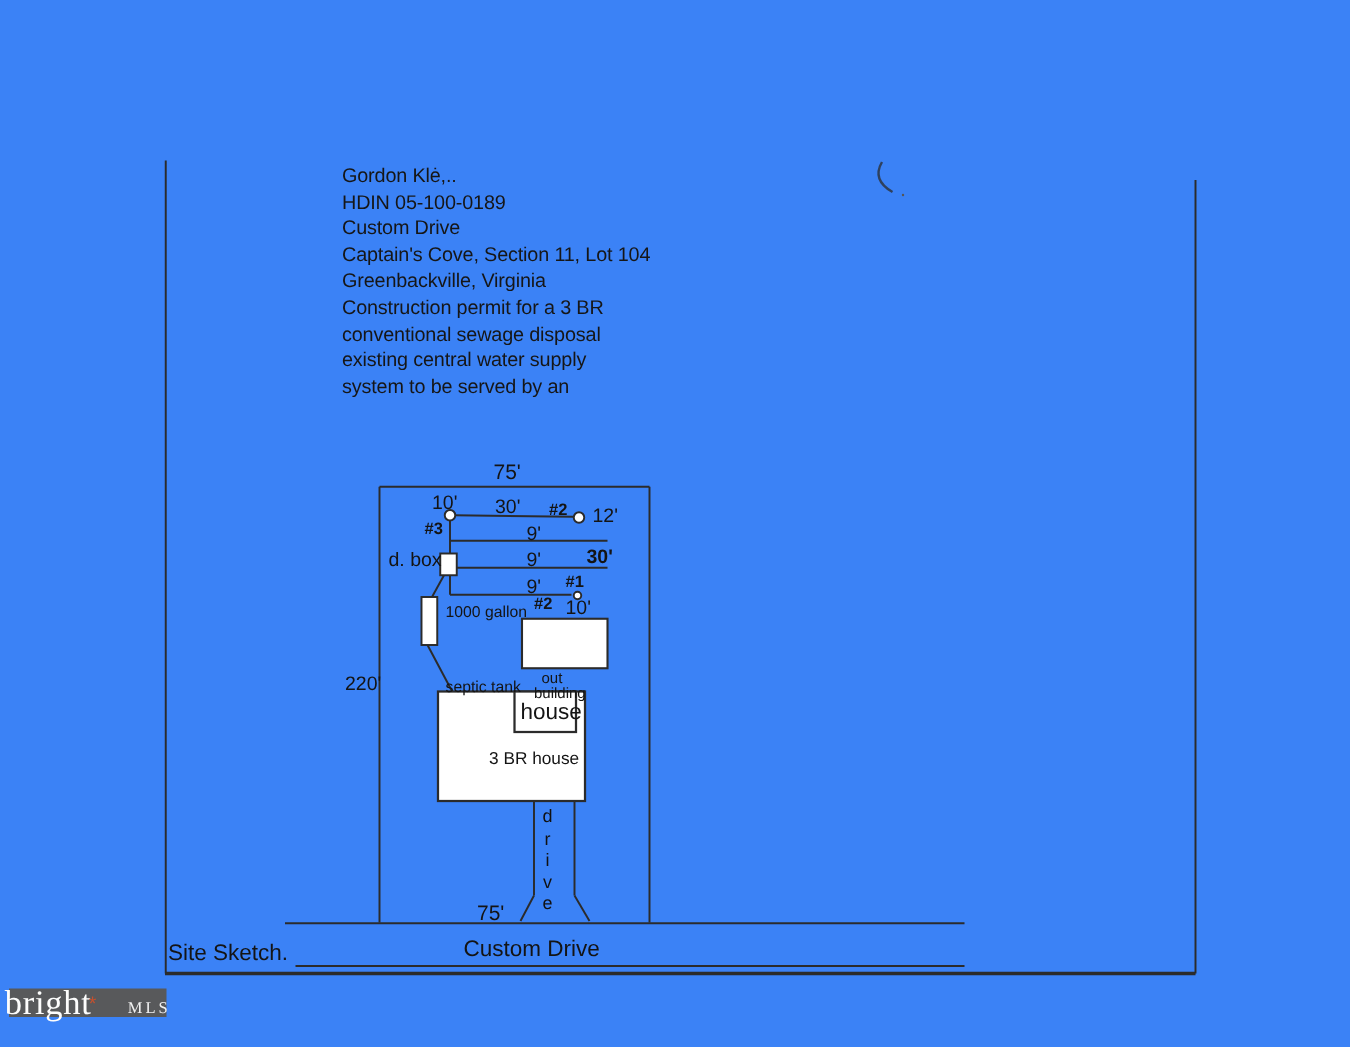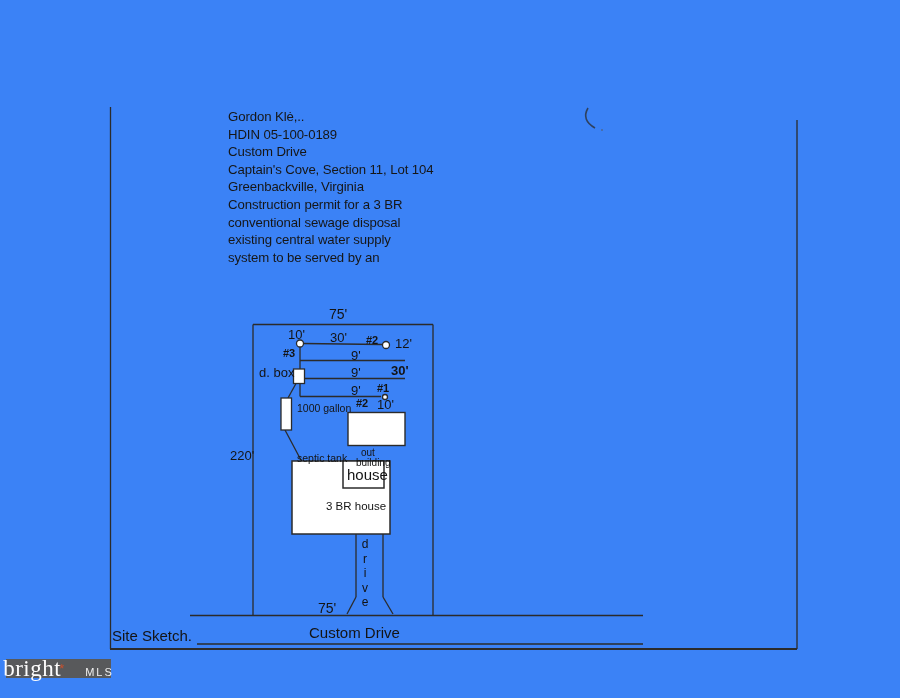--- a/index.html
+++ b/index.html
@@ -14,21 +14,21 @@
   .s9{font-size:10px;margin-top:28px;}
   #drive-letters{position:absolute;left:360px;top:537px;font-size:12px;line-height:14.6px;
         text-align:center;width:10px;}
   #site-sketch-label{position:absolute;left:112px;top:627px;font-size:15px;}
   #street-name-label{position:absolute;left:309px;top:624px;font-size:15px;}
   #brand-box{position:absolute;left:6px;top:659px;width:105px;height:19px;background:#58595b;
         display:flex;align-items:center;justify-content:center;}
   #brand-word{font-family:"Liberation Serif",serif;font-size:23px;color:#fdfdfd;
         letter-spacing:0.5px;line-height:1;}
   #brand-star{color:#c4502e;font-size:13px;vertical-align:9px;margin-left:-2px;}
-  #brand-suffix{font-family:Liberation Sans, sans-serif;font-size:11px;color:#f0f0f0;
+  #brand-suffix{font-family:Liberation Serif, serif;font-size:11px;color:#f0f0f0;
         letter-spacing:2px;margin-left:21px;margin-top:7px;}
 </style>
 </head>
 <body>
 
 <div id="page">
 
   <svg id="linework" viewBox="0 0 900 698">
     <g stroke="#2b2b2b" stroke-width="1.3" fill="none">
 

